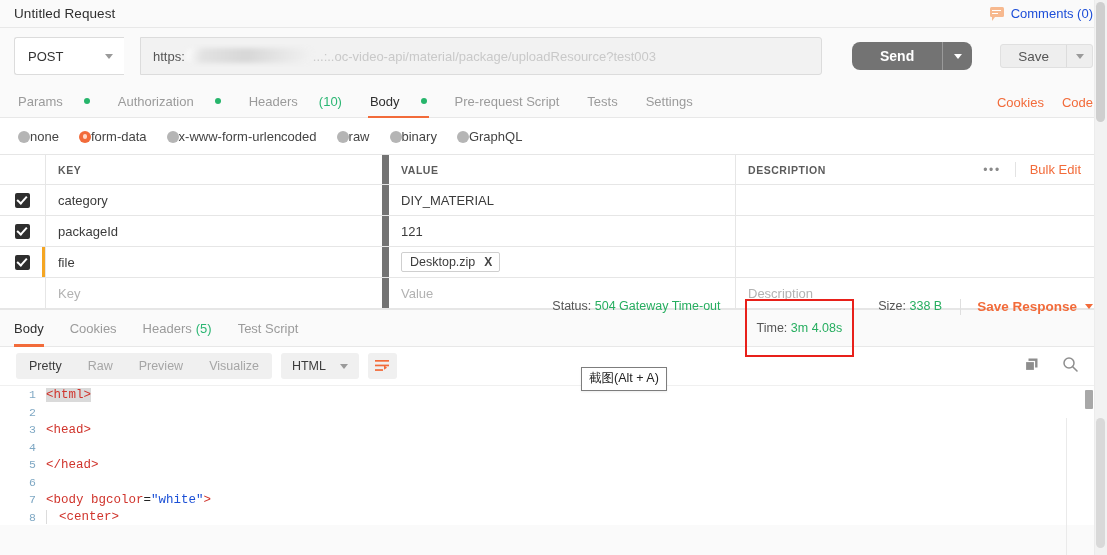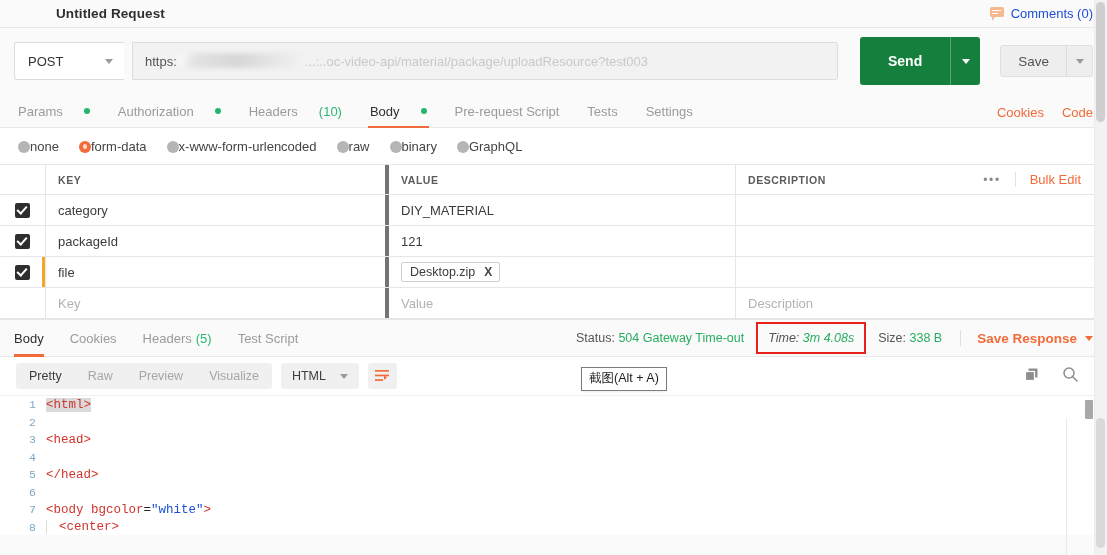--- a/index.html
+++ b/index.html
@@ -13,59 +13,59 @@
   }
   .app { position:relative; width:1107px; height:555px; background:#fafafa; }
 
   
   .titlebar {
     height:28px; background:#fafafa;
     display:flex; align-items:center; justify-content:space-between;
     padding:0 14px 0 14px;
     border-bottom:1px solid #e8e8e8;
   }
-  .req-title { font-size:13.5px; color:#2f2f2f; font-weight:700; letter-spacing:.1px;margin-left:42px; }
+  .req-title { font-size:13.5px; color:#2f2f2f; font-weight:400; letter-spacing:.1px; }
   .comments { display:flex; align-items:center; gap:7px; color:#1d4ed8; font-size:13px; cursor:pointer; }
   .comments-icon { width:14px; height:13px; position:relative; display:inline-block; }
   .comments-icon i { position:absolute; left:0; top:0; width:14px; height:10px; background:#f7b98f; border-radius:1.5px; }
   .comments-icon i::after {
     content:""; position:absolute; left:2.5px; top:10px;
     border-left:3px solid #f7b98f; border-bottom:4px solid transparent; border-right:3px solid transparent;
   }
   .comments-icon b { position:absolute; left:2.5px; top:2.5px; width:9px; height:1.6px; background:#fff; }
   .comments-icon b.second { top:5.8px; width:6px; }
 
   
-  .urlrow { display:flex; align-items:center; padding:9px 14px 10px 14px; gap:8px; background:#fafafa; }
+  .urlrow { display:flex; align-items:center; padding:9px 14px 10px 14px; gap:16px; background:#fafafa; }
   .method {
     width:110px; height:38px; background:#fff; border:1px solid #dcdcdc; border-right:none;
     border-radius:3px 0 0 3px; display:flex; align-items:center; justify-content:space-between;
     padding:0 11px 0 13px; font-size:13px; color:#333; cursor:pointer;
   }
   .caret { width:0; height:0; border-left:4.5px solid transparent; border-right:4.5px solid transparent; border-top:5px solid #9a9a9a; }
   .urlfield {
     flex:1; height:38px; background:#f2f2f2; border:1px solid #dcdcdc;
     border-radius:0 3px 3px 0; display:flex; align-items:center; padding:0 12px;
     font-size:13px; color:#555; overflow:hidden; white-space:nowrap; position:relative; cursor:text;
   }
   .blurbox {
     display:inline-block; height:15px; width:126px; margin:0 1px; vertical-align:middle;
     background:linear-gradient(100deg,#fff 0%,#e2e2e2 14%,#d7d7d7 48%,#e6e6e6 76%,#f2f2f2 100%);
     border-radius:7px; filter:blur(2.2px); position:relative; top:-1px;
   }
   .blurdots { color:#c9c9c9; letter-spacing:0px; }
   .sendbtn {
-    margin-left:14px; height:48px; display:flex; align-items:stretch;
-    border-radius:3px; overflow:hidden; background:#15803d; cursor:pointer;
+    margin-left:14px; height:28px; display:flex; align-items:stretch;
+    border-radius:8px; overflow:hidden; background:#737373; cursor:pointer;
   }
   .sendbtn .lbl { display:flex; align-items:center; padding:0 28px; color:#fff; font-size:14px; font-weight:700; }
   .sendbtn .arrow { width:30px; display:flex; align-items:center; justify-content:center; border-left:1px solid rgba(255,255,255,.28); }
   .sendbtn .arrow .caret { border-top-color:#fff; }
   .savebtn {
-    margin-left:12px; height:32px; display:flex; align-items:stretch;
+    margin-left:12px; height:24px; display:flex; align-items:stretch;
     background:#eeeeee; border:1px solid #e0e0e0; border-radius:3px; overflow:hidden; cursor:pointer;
   }
   .savebtn .lbl { display:flex; align-items:center; padding:0 17px; color:#555; font-size:13.5px; }
   .savebtn .arrow { width:26px; display:flex; align-items:center; justify-content:center; border-left:1px solid #dcdcdc; }
 
   
   .reqtabs {
     display:flex; align-items:flex-end; padding:0 14px; height:33px;
     border-bottom:1px solid #e8e8e8; background:#fafafa; position:relative;
   }
@@ -87,21 +87,21 @@
   .radio .rb { width:12px; height:12px; border-radius:50%; background:#b5b5b5; display:inline-block; position:relative; }
   .radio.sel .rb { background:#f26b3a; }
   .radio.sel .rb::after { content:""; position:absolute; left:3.6px; top:3.6px; width:4.8px; height:4.8px; border-radius:50%; background:#ffd9c7; }
 
   
   .kvtable { background:#fff; border-top:1px solid #e6e6e6; }
   .kvrow { display:flex; align-items:stretch; height:31px; border-bottom:1px solid #e6e6e6; position:relative; }
   .kvrow.header { height:30px; }
   .c-check { width:46px; flex:0 0 46px; display:flex; align-items:center; justify-content:center; border-right:1px solid #e6e6e6; position:relative; }
   .kvrow.header .c-check { border-right:1px solid #e6e6e6; }
-  .c-key  { width:343px; flex:0 0 343px; display:flex; align-items:center; padding:0 12px; border-right:4px solid #737373; }
+  .c-key  { width:343px; flex:0 0 343px; display:flex; align-items:center; padding:0 12px; border-right:7px solid #737373; }
   .c-val  { width:347px; flex:0 0 347px; display:flex; align-items:center; padding:0 12px; border-right:1px solid #e6e6e6; }
   .c-desc { flex:1; display:flex; align-items:center; padding:0 12px; }
   .hdrtxt { font-size:10.5px; letter-spacing:.55px; color:#5b5b5b; font-weight:600; }
   .cellval { font-size:13px; color:#3b3b3b; }
   .cellph { font-size:13px; color:#b2b2b2; }
   .cb { width:15px; height:15px; border-radius:2px; background:#2e2e2e; position:relative; cursor:pointer; }
   .cb::after {
     content:""; position:absolute; left:4.4px; top:1.8px; width:4px; height:8px;
     border:solid #fff; border-width:0 2px 2px 0; transform:rotate(42deg);
   }
@@ -117,24 +117,24 @@
 
   
   .respbar {
     display:flex; align-items:center; height:38px; padding:0 14px 0 14px;
     background:#fafafa; border-top:1px solid #e6e6e6; border-bottom:1px solid #e8e8e8; position:relative;
   }
   .rtab { font-size:13px; color:#9b9b9b; margin-right:26px; cursor:pointer; position:relative; height:37px; display:flex; align-items:center; }
   .rtab.active { color:#2f2f2f; }
   .rtab.active::after { content:""; position:absolute; left:0; right:0; bottom:0; height:2.5px; background:#f26b3a; }
   .rtab .cnt { color:#2bb673; margin-left:4px; }
-  .statusgrp { margin-left:auto; display:flex; align-items:center; font-size:12.5px; color:#555; }
+  .statusgrp { margin-left:auto; display:flex; align-items:flex-start; font-size:12.5px; color:#555; }
   .statusgrp .item { margin-left:0; padding:0 12px; white-space:nowrap; }
   .statusgrp .g { color:#27ae60; }
-  .timebox { position:relative; border:2px solid #e8201a; padding:7px 10px; margin:0 0;font-style:italic; }
+  .timebox { position:relative; border:2px solid #e8201a; padding:20px 10px; margin:0 12px; }
   .divider { width:1px; height:16px; background:#dfdfdf; margin:0 6px; }
   .saveresp { color:#f26b3a; font-size:13.5px; font-weight:600; display:flex; align-items:center; gap:8px; padding-left:10px; cursor:pointer; }
   .saveresp .caret { border-top-color:#f26b3a; }
 
   
   .tooltip {
     position:absolute; left:581px; top:367px; background:#fff; border:1px solid #7d7d7d;
     padding:2px 7px 3px 7px; font-size:12.5px; color:#222; z-index:40; white-space:nowrap;
     box-shadow:0 1px 2px rgba(0,0,0,.08);
   }

